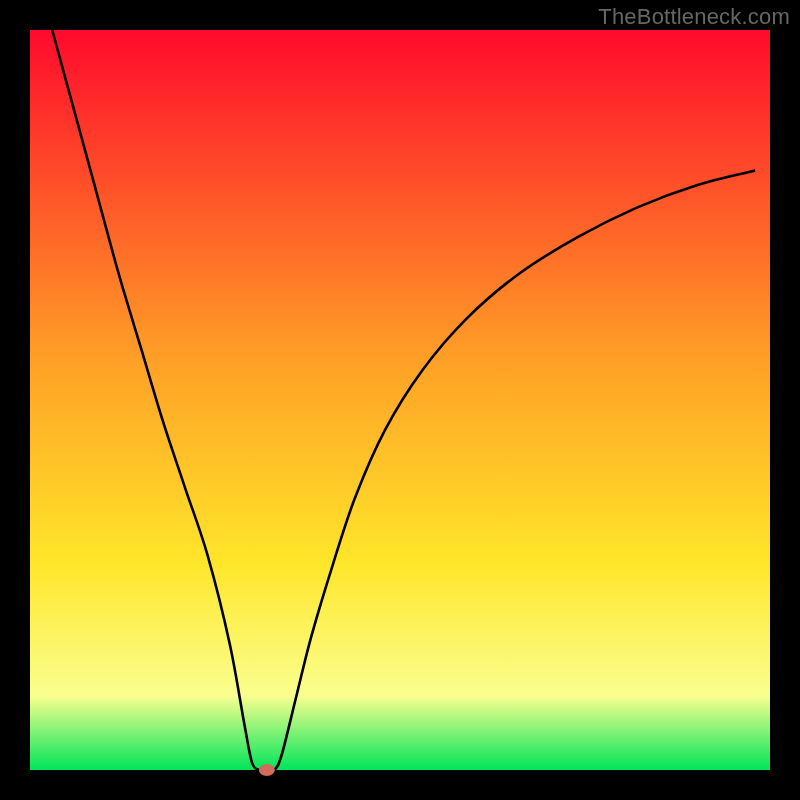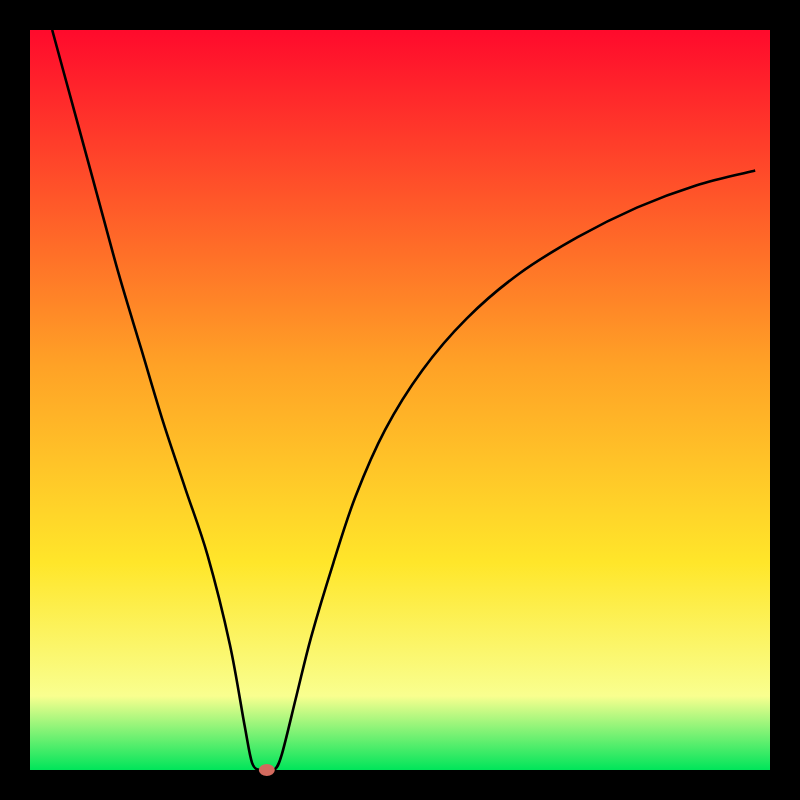--- a/index.html
+++ b/index.html
@@ -46,13 +46,14 @@
 
     <rect x="0" y="0" width="800" height="800" fill="#000"></rect>
 
     <rect id="plot-area" x="30" y="30" width="740" height="740" fill="url(#bg-grad)"></rect>
 
     <path id="curve" fill="none" stroke="#000000" stroke-width="2.6" d="M 52.2 30 C 55.900000000000006 43.56666666666666, 67 84.26666666666667, 74.4 111.39999999999999 C 81.80000000000001 138.53333333333333, 89.19999999999999 165.66666666666666, 96.6 192.79999999999998 C 104 219.9333333333333, 111.39999999999999 248.29999999999993, 118.8 274.19999999999993 C 126.2 300.09999999999997, 133.6 323.53333333333336, 141 348.20000000000005 C 148.4 372.86666666666673, 155.79999999999998 398.7666666666667, 163.2 422.20000000000005 C 170.6 445.6333333333334, 178 466.6, 185.4 488.8 C 192.8 511, 200.2 529.5, 207.6 555.4 C 215 581.3, 223.63333333333335 615.8333333333333, 229.8 644.1999999999999 C 235.96666666666667 672.5666666666666, 240.9 705.8666666666666, 244.6 725.5999999999999 C 248.29999999999998 745.3333333333333, 249.53333333333333 755.2, 252 762.6 C 254.46666666666667 770, 256.9333333333333 768.7666666666667, 259.4 770 C 261.8666666666667 771.2333333333333, 264.3333333333333 770, 266.8 770 C 269.2666666666667 770, 271.73333333333335 772.4666666666667, 274.20000000000005 770 C 276.66666666666674 767.5333333333333, 277.90000000000003 767.5333333333333, 281.6 755.1999999999999 C 285.3 742.8666666666666, 291.46666666666664 715.7333333333333, 296.4 696 C 301.3333333333333 676.2666666666667, 305.0333333333333 659.0000000000001, 311.2 636.8000000000001 C 317.3666666666667 614.6, 326 586.2333333333333, 333.4 562.8 C 340.79999999999995 539.3666666666666, 346.9666666666667 518.4, 355.6 496.2 C 364.23333333333335 474, 374.09999999999997 450.5666666666667, 385.2 429.6 C 396.3 408.6333333333333, 408.6333333333334 388.9, 422.20000000000005 370.4 C 435.7666666666667 351.9, 450.5666666666666 334.6333333333334, 466.59999999999997 318.6 C 482.6333333333333 302.56666666666666, 499.9000000000001 287.7666666666666, 518.4000000000001 274.19999999999993 C 536.9000000000001 260.63333333333327, 557.8666666666667 248.3, 577.6 237.20000000000002 C 597.3333333333334 226.10000000000002, 617.0666666666666 216.23333333333335, 636.8 207.6 C 656.5333333333333 198.96666666666664, 676.2666666666667 191.56666666666666, 696 185.39999999999998 C 715.7333333333333 179.2333333333333, 745.3333333333333 173.06666666666663, 755.1999999999999 170.59999999999997"></path>
 
     <ellipse id="marker-dot" rx="8" ry="6" fill="#d36a5e" cx="266.8" cy="770"></ellipse>
   </svg>
 
+  <div class="watermark">TheBottleneck.com</div>
 </div>
 
 </body></html>

